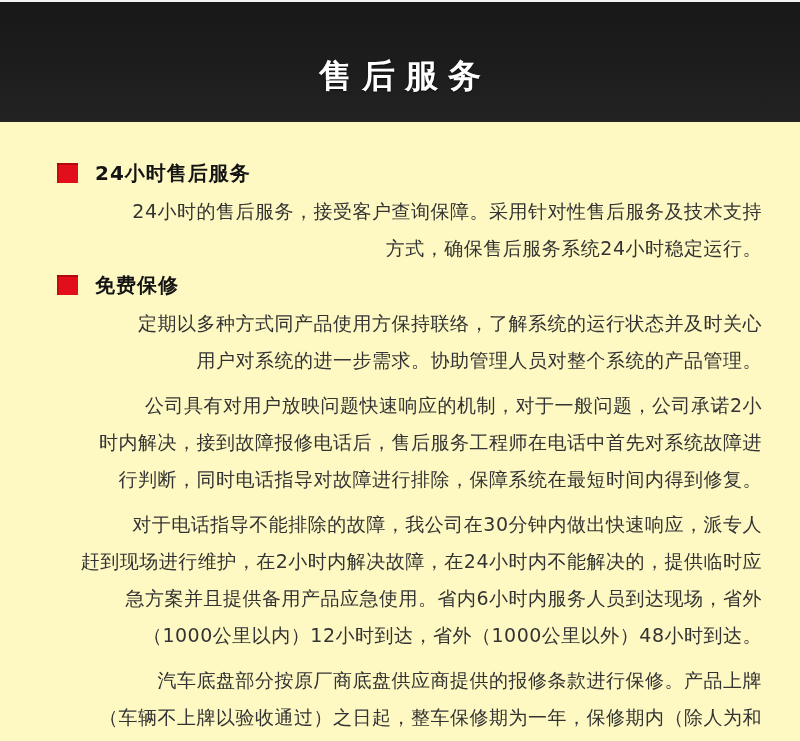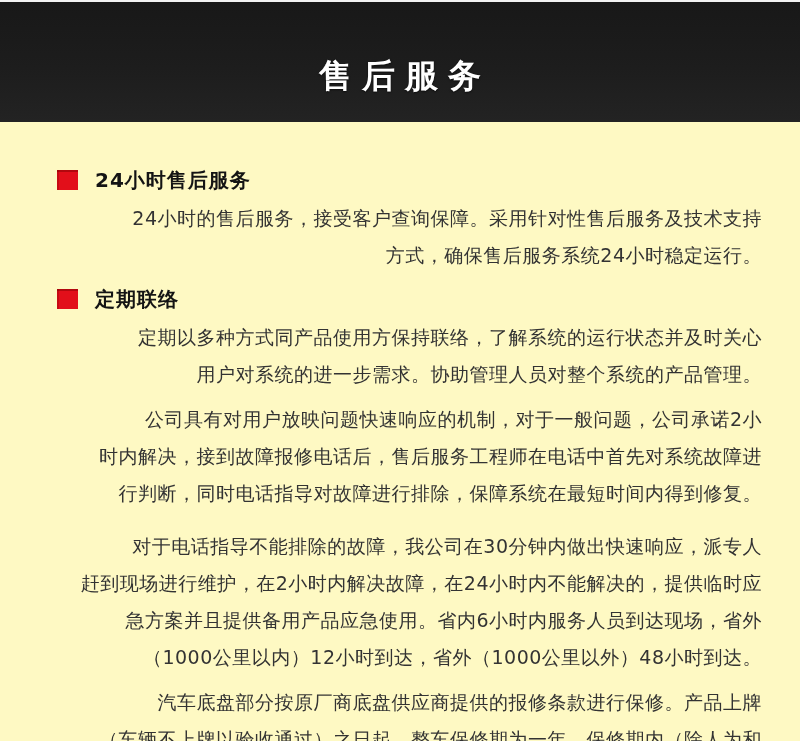--- a/index.html
+++ b/index.html
@@ -25,63 +25,63 @@
   }
   .title{
     color:var(--title-text);
     font-size:33px;font-weight:700;
     letter-spacing:10px;text-indent:10px;
     text-shadow:0 1px 2px rgba(0,0,0,.6);
   }
   .content{padding-top:33px;}
   .sec-head{
     display:flex;align-items:center;
-    margin:13px 0 0 57px;height:24px;
+    margin:6px 0 0 57px;height:24px;
   }
   .bullet{
     width:21px;height:20px;flex:0 0 21px;
     background:var(--accent);
     box-shadow:inset 0 2px 0 rgba(120,0,0,.45), inset 2px 0 0 rgba(120,0,0,.25);
   }
   .sec-head h2{
     margin-left:17px;
     font-size:20px;font-weight:700;
     color:var(--heading-text);
     letter-spacing:1px;
   }
   .content p{
     margin:8px 38px 4px 80px;
     font-size:19px;line-height:37px;
     color:var(--body-text);
     text-indent:47px;
     text-align:right;
     letter-spacing:.5px;
   }
-  .content p + p{margin-top:16px;}
+  .content p + p{margin-top:8px;}
   section{margin-bottom:6px;}
 </style>
 </head>
 <body>
 
 <div class="page">
   <header class="banner">
     <h1 class="title">售后服务</h1>
   </header>
   <main class="content">
       <section>
         <div class="sec-head">
           <span class="bullet"></span>
           <h2>24小时售后服务</h2>
         </div>
         <p>24小时的售后服务，接受客户查询保障。采用针对性售后服务及技术支持方式，确保售后服务系统24小时稳定运行。</p>
       </section>
       <section>
         <div class="sec-head">
           <span class="bullet"></span>
-          <h2>定期联络</h2>
+          <h2>免费保修</h2>
         </div>
         <p>定期以多种方式同产品使用方保持联络，了解系统的运行状态并及时关心用户对系统的进一步需求。协助管理人员对整个系统的产品管理。</p>
       </section>
       <section>
         <p>公司具有对用户放映问题快速响应的机制，对于一般问题，公司承诺2小时内解决，接到故障报修电话后，售后服务工程师在电话中首先对系统故障进行判断，同时电话指导对故障进行排除，保障系统在最短时间内得到修复。</p>
         <p>对于电话指导不能排除的故障，我公司在30分钟内做出快速响应，派专人赶到现场进行维护，在2小时内解决故障，在24小时内不能解决的，提供临时应急方案并且提供备用产品应急使用。省内6小时内服务人员到达现场，省外（1000公里以内）12小时到达，省外（1000公里以外）48小时到达。</p>
       </section>
       <section>
         <p>汽车底盘部分按原厂商底盘供应商提供的报修条款进行保修。产品上牌（车辆不上牌以验收通过）之日起，整车保修期为一年，保修期内（除人为和自然灾害损坏外）免费保修，提供终身保修服务，终身负责维修、保养，配件只收成本价。</p>
       </section>

